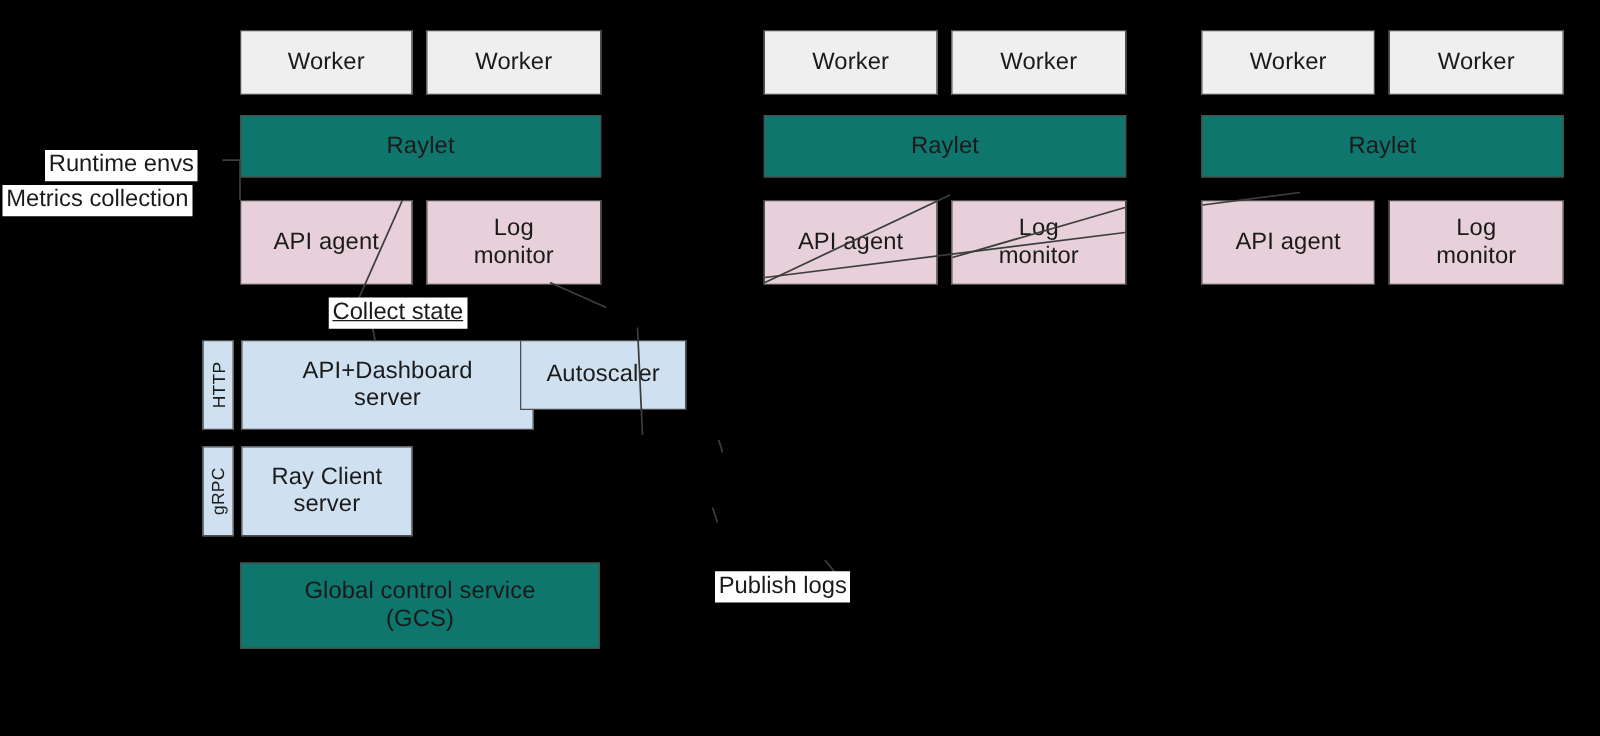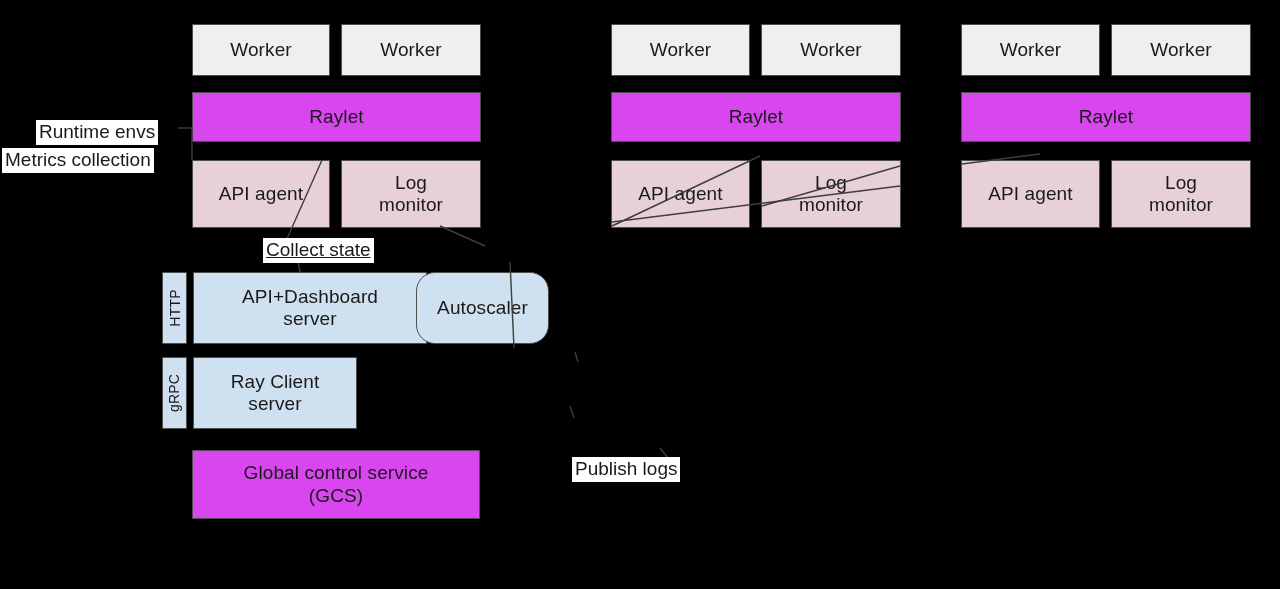--- a/index.html
+++ b/index.html
@@ -26,21 +26,21 @@
     align-items: center;
     justify-content: center;
     text-align: center;
     color: #1a1a1a;
     font-size: 19px;
     line-height: 1.18;
     letter-spacing: 0.1px;
     z-index: 3;
   }
   .box.gray   { background: #efefef; }
-  .box.white  { background: #d946ef; }
+  .box.white  { background: #0f766e; }
   .box.pink   { background: #e8d0db; }
   .box.blue   { background: #cfe1f0; }
 
   
   .chip {
     position: absolute;
     box-sizing: border-box;
     border: 1px solid #4d4d4d;
     background: #cfe1f0;
     display: flex;
@@ -133,24 +133,24 @@
     <span>HTTP</span>
   </div>
   <div class="chip" style="left:162px; top:357px; width:25px; height:72px;">
     <span>gRPC</span>
   </div>
 
   <div class="box blue" style="left:193px; top:272px; width:234px; height:72px; white-space:pre;">
     <span style="white-space:pre;">API+Dashboard
 server</span>
   </div>
-  <div class="box blue" style="left:416px; top:272px; width:133px; height:72px;border-radius:19px;">
+  <div class="box blue" style="left:416px; top:272px; width:133px; height:56px;">
     <span>Autoscaler</span>
   </div>
-  <div class="box blue" style="left:193px; top:357px; width:164px; height:72px; white-space:pre;">
+  <div class="box blue" style="left:193px; top:357px; width:137px; height:72px; white-space:pre;">
     <span style="white-space:pre;">Ray Client
 server</span>
   </div>
 
   <div class="box white" style="left:192px; top:450px; width:288px; height:69px; white-space:pre;">
     <span style="white-space:pre;">Global control service
 (GCS)</span>
   </div>
 
   <div class="box gray" style="left:611px; top:24px; width:139px; height:52px;">

